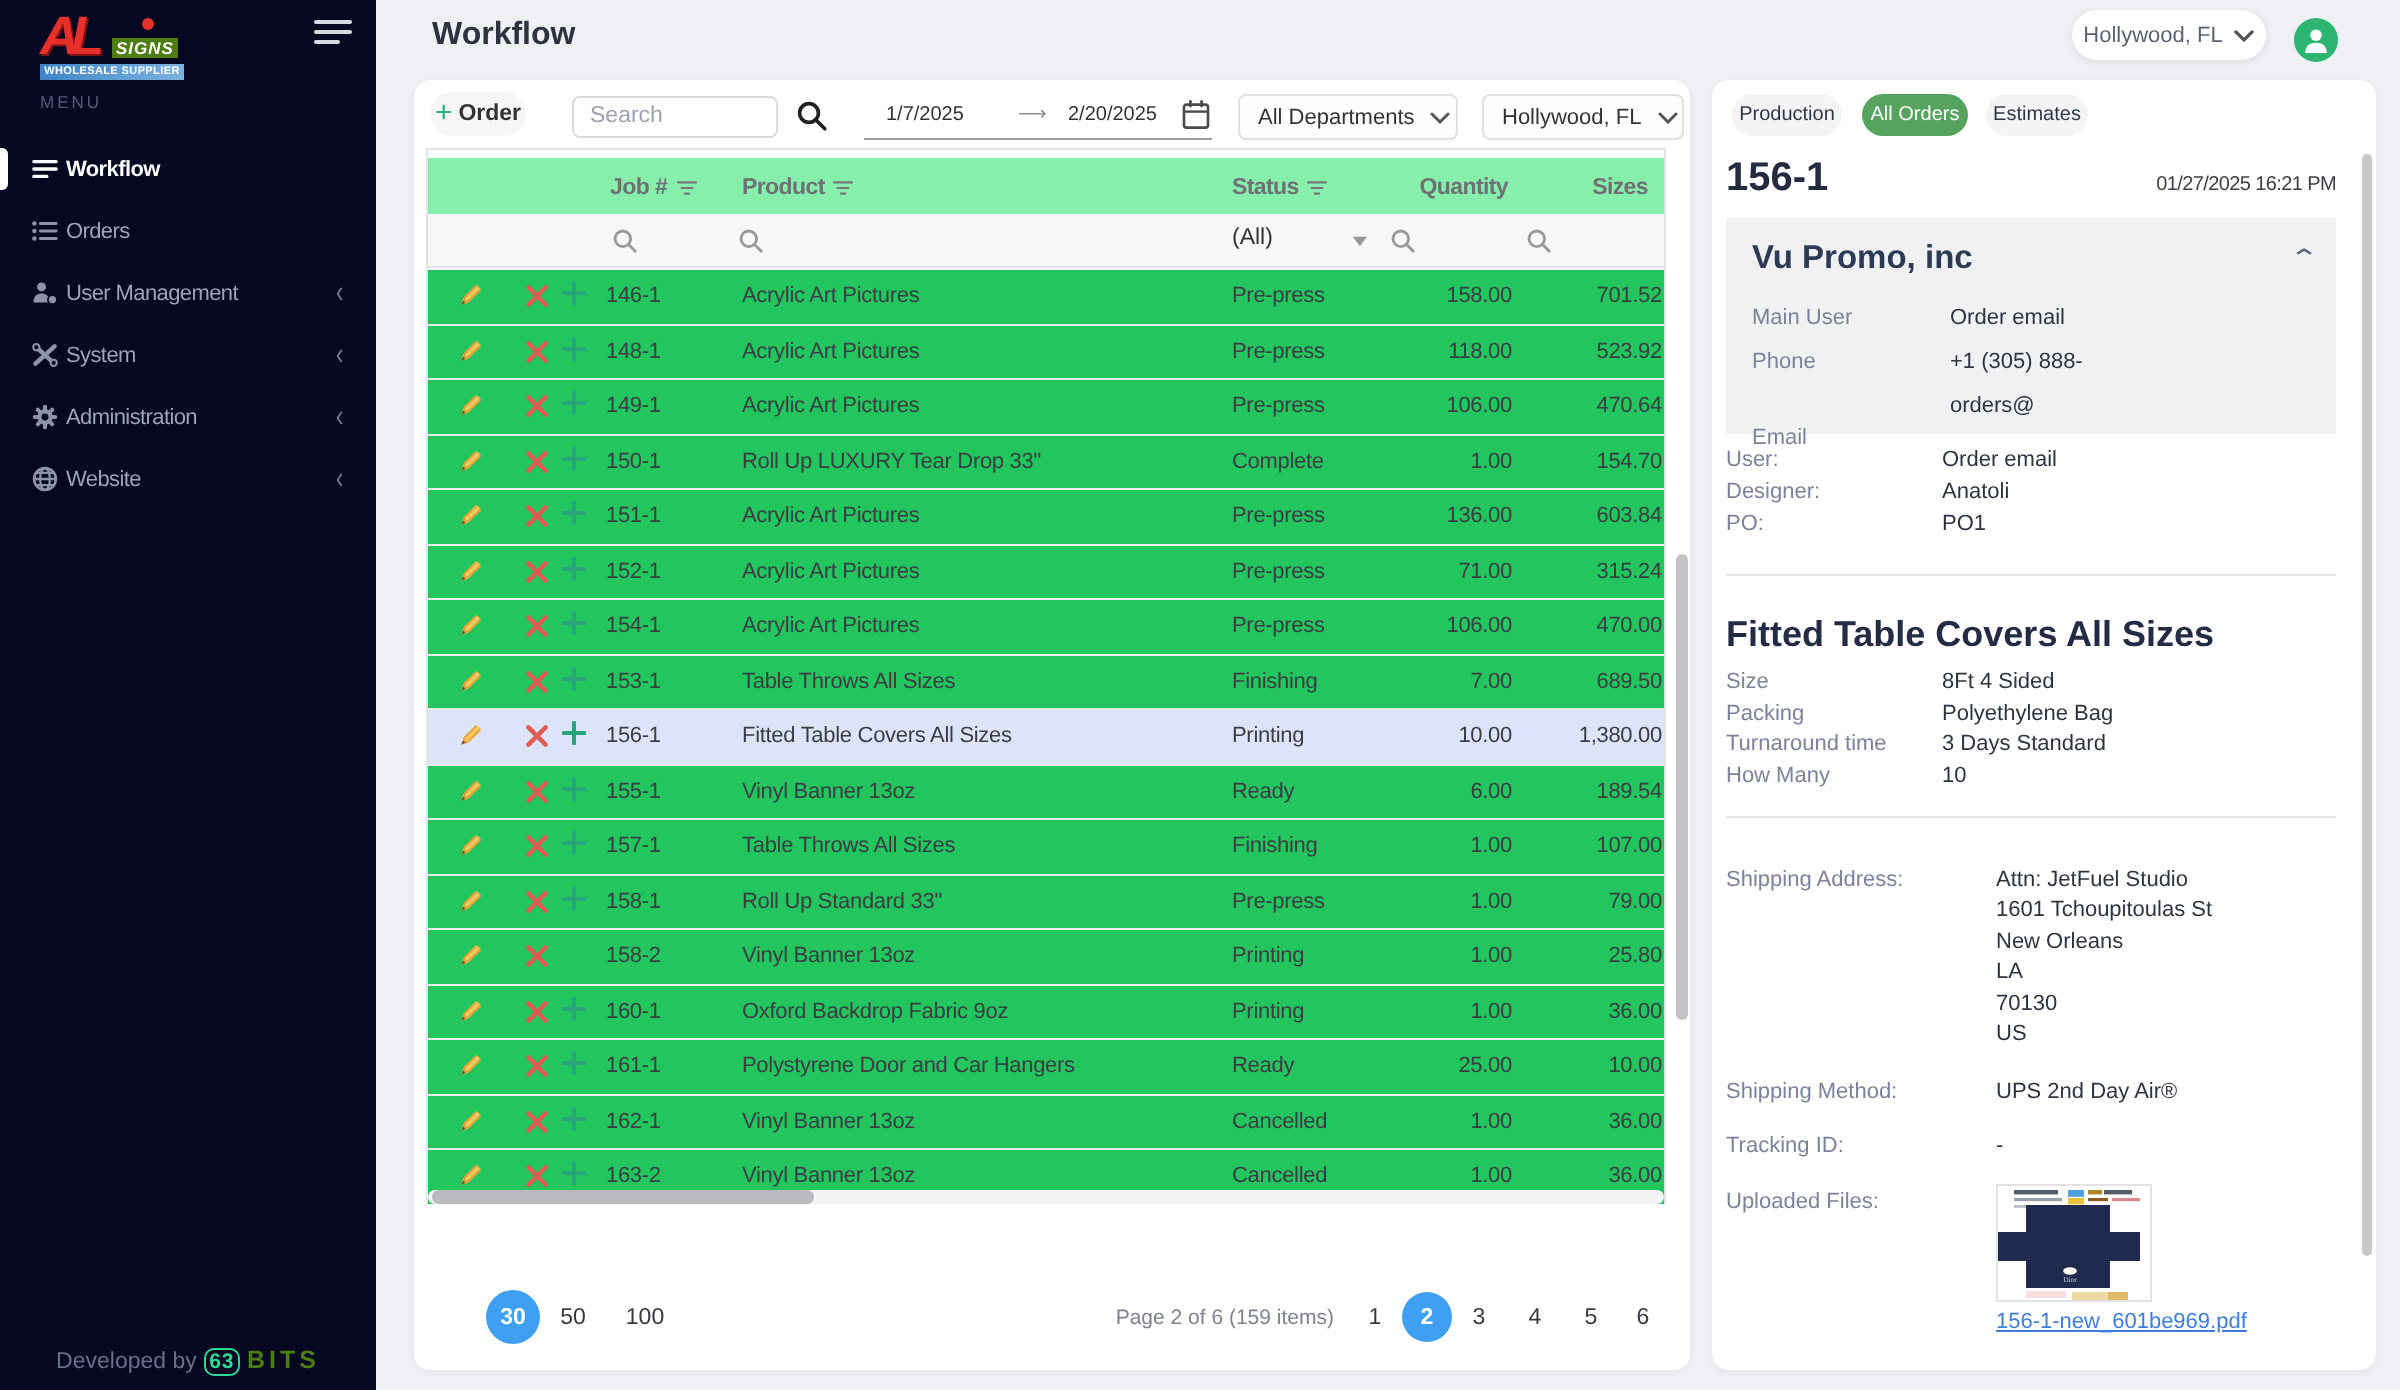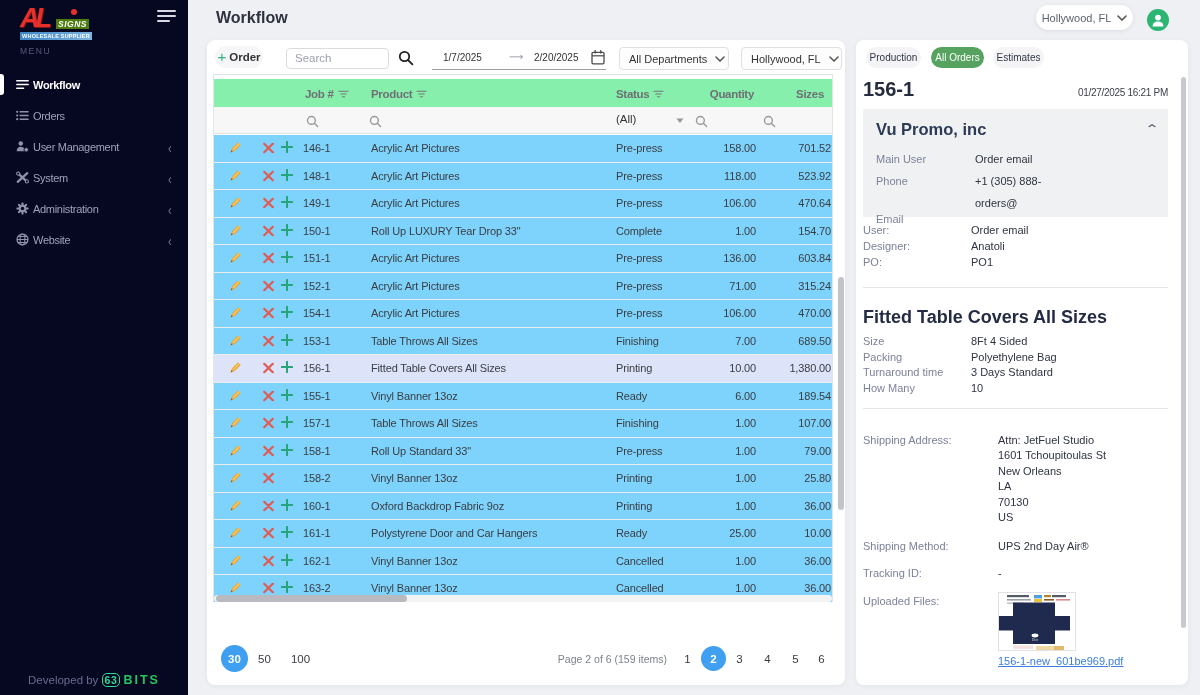--- a/index.html
+++ b/index.html
@@ -16,21 +16,21 @@
 #menu-label { position:absolute; left:20px; top:46px; font-size:8.5px; letter-spacing:1.5px; color:#565a7c; }
 .nav { position:absolute; left:0; width:188px; height:31px; display:flex; align-items:center; color:#9fa2bc; font-size:11px; letter-spacing:-0.3px; }
 .nav .nico { position:absolute; left:16px; width:14px; height:14px; display:flex; align-items:center; }
 .nav .nico svg { width:13px; height:13px; }
 .nav .nlab { position:absolute; left:33px; }
 .nav .chev { position:absolute; left:168px; font-size:11px; color:#787b97; transform:scaleY(1.4); }
 .nav.active { color:#fff; font-weight:bold; }
 .nav.active::before { content:""; position:absolute; left:0; top:5px; width:3.5px; height:21px; background:#fff; border-radius:0 3px 3px 0; }
 #dev { position:absolute; left:0; bottom:8px; width:188px; text-align:center; font-size:11.5px; color:#6a6d8d; }
 #dev .b63 { color:#2fd893; font-weight:bold; letter-spacing:0.5px; border:1.6px solid #2fd893; border-radius:5px; padding:0 2px; font-size:10.5px; }
-#dev .bits { color:#22c55e; font-weight:bold; letter-spacing:2px; font-size:12.5px; }
+#dev .bits { color:#4d7c0f; font-weight:bold; letter-spacing:2px; font-size:12.5px; }
 
 
 #title { position:absolute; left:216px; top:9px; font-size:16px; font-weight:bold; color:#2e3240; }
 #locpill { position:absolute; left:1036px; top:5px; width:97px; height:25px; background:#fff; border-radius:13px; box-shadow:0 1px 4px rgba(40,50,80,.10); font-size:11px; color:#5c6370; display:flex; align-items:center; justify-content:center; }
 #locpill svg { margin-left:6px; }
 #avatar { position:absolute; left:1147px; top:9px; width:22px; height:22px; border-radius:50%; background:#2cb573; display:flex; align-items:center; justify-content:center; }
 
 
 #card1 { position:absolute; left:207px; top:40px; width:638px; height:645px; background:#fff; border-radius:8px; box-shadow:0 1px 5px rgba(40,50,80,.06); }
 #orderbtn { position:absolute; left:8px; top:6px; width:48px; height:22px; background:#f6f6f8; border-radius:12px; font-size:11.5px; font-weight:bold; color:#333; display:flex; align-items:center; justify-content:center; }
@@ -48,35 +48,35 @@
 .selbox .vv { margin-left:8px; display:flex; }
 
 #grid { position:absolute; left:6px; top:34px; width:620px; height:528px; border:1px solid #e3e4e6; }
 #ghead { position:absolute; left:0; top:4px; width:618px; height:31px; background:#86efac; border-bottom:1px solid #e3e4e6; font-size:11.5px; font-weight:bold; color:#6e7074; letter-spacing:-0.3px; }
 #ghead span { position:absolute; top:9px; display:flex; align-items:center; }
 #gfilter { position:absolute; left:0; top:32px; width:618px; height:27px; background:#f7f7f8; border-bottom:1px solid #e3e4e6; }
 #gfilter .fmag { position:absolute; top:7px; }
 #gfilter .fall { position:absolute; left:402px; top:6px; font-size:11.5px; color:#333; }
 #gfilter .fvv { position:absolute; left:462px; top:9px; color:#999; font-size:8px; transform:scaleX(1.5); }
 #gbody { position:absolute; left:0; top:60px; width:618px; height:467px; overflow:hidden; }
-.trow { position:relative; height:27.5px; border-bottom:1px solid #ececee; font-size:11px; letter-spacing:-0.15px; color:#3a3d42; background:#7dd3fc; }
+.trow { position:relative; height:27.5px; border-bottom:1px solid #ececee; font-size:11px; letter-spacing:-0.15px; color:#3a3d42; background:#22c55e; }
 .trow.sel { background:#dde3f8; }
 .trow span { position:absolute; top:50%; transform:translateY(-50%); white-space:nowrap; }
 .c-pen { left:14px; } .c-x { left:49px; } .c-plus { left:67px; }
 .c-job { left:89px; } .c-prod { left:157px; } .c-stat { left:402px; }
 .c-qty { right:76px; text-align:right; } .c-price { right:1px; text-align:right; }
 .c-pen svg,.c-x svg,.c-p svg { display:block; }
 
 #vscroll { position:absolute; left:631px; top:237px; width:6px; height:233px; background:#c3c4c8; border-radius:3px; }
 #hscroll-track { position:absolute; left:7px; top:555px; width:618px; height:7px; background:#f3f3f4; border-radius:4px; }
 #hscroll { position:absolute; left:9px; top:555px; width:191px; height:7px; background:#b9babf; border-radius:4px; }
 #gsummary { position:absolute; left:6px; top:562px; width:620px; height:35px; border:1px solid #e3e4e6; border-top:none; }
 #gsummary b { position:absolute; right:77px; top:12px; font-size:11.5px; color:#33363c; }
 #pager { position:absolute; left:6px; top:597px; width:620px; height:42px; font-size:11.5px; color:#383b41; }
-.pgsize { position:absolute; top:8px; width:27px; height:27px; border-radius:50%; display:flex; align-items:center; justify-content:center; }
+.pgsize { position:absolute; top:8px; width:27px; height:27px; border-radius:50%; display:flex; align-items:center; justify-content:center;margin-left:22px; }
 .pgsize.on { background:#3f9ff0; color:#fff; font-weight:bold; }
 #pginfo { position:absolute; right:166px; top:16px; color:#7d828c; font-size:10.5px; }
 .pgnum { position:absolute; top:9px; width:25px; height:25px; border-radius:50%; display:flex; align-items:center; justify-content:center; }
 .pgnum.on { background:#3f9ff0; color:#fff; font-weight:bold; }
 
 
 #card2 { position:absolute; left:856px; top:40px; width:332px; height:645px; background:#fff; border-radius:8px; box-shadow:0 1px 5px rgba(40,50,80,.06); font-size:11px; }
 .tab { position:absolute; top:7px; height:21px; border-radius:11px; background:#f4f4f6; color:#2f3747; font-size:10px; display:flex; align-items:center; justify-content:center; white-space:nowrap; }
 #tab1 { left:10px; width:55px; }
 #tab2 { left:75px; width:53px; background:#55a35f; color:#fff; }

